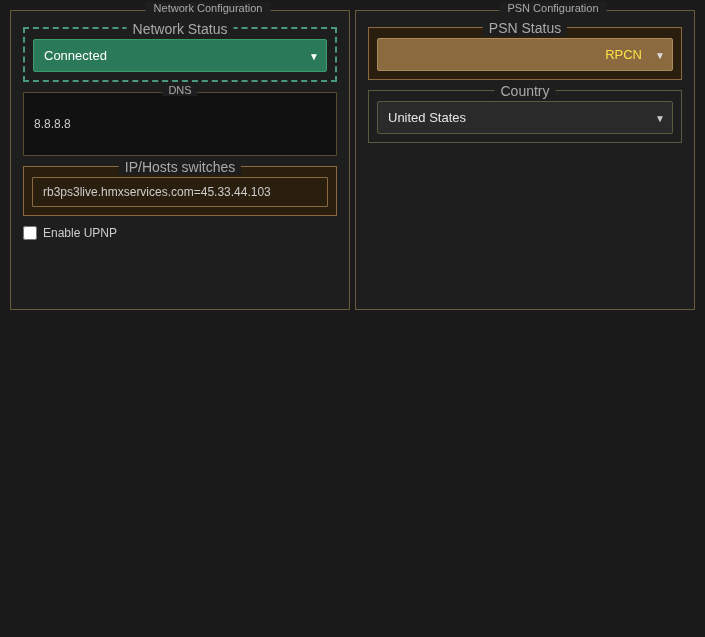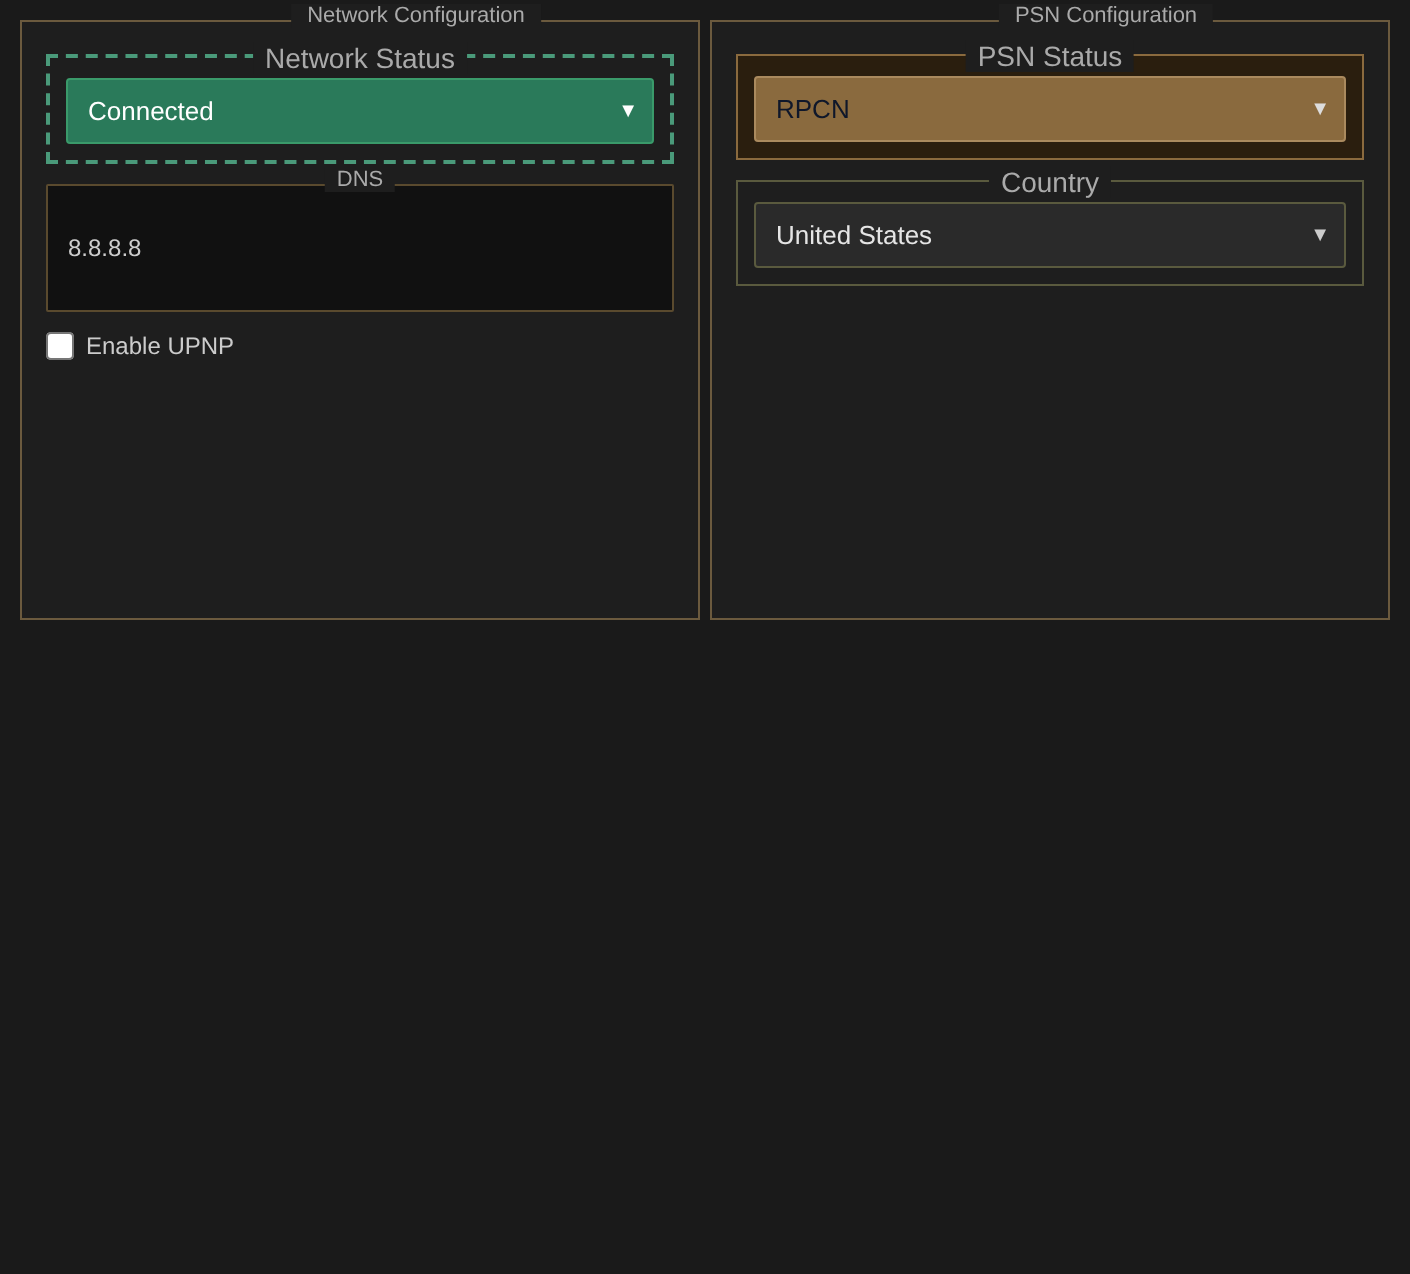--- a/index.html
+++ b/index.html
@@ -181,27 +181,28 @@
       padding: 10px 8px 8px 8px;
       position: relative;
       background-color: #2a1e0e;
       margin-bottom: 10px;
       text-decoration: underline;
     }
 
     .dropdown-rpcn {
       width: 100%;
       background-color: #8a6a3e;
-      color: #0f172a;
+      color: #fde047;
       border: 1px solid #aa8a5e;
       padding: 8px 30px 8px 10px;
       font-size: 13px;
       appearance: none;
       cursor: pointer;
       border-radius: 2px;
+      text-align: right;
     }
 
     .dropdown-arrow-rpcn {
       position: absolute;
       right: 8px;
       top: 50%;
       transform: translateY(-50%);
       color: #ddd;
       pointer-events: none;
       font-size: 10px;
@@ -256,20 +257,24 @@
         </select>
         <span class="dropdown-arrow-connected">▼</span>
       </div>
     </div>
 
     <div class="field-group">
       <span class="field-label">DNS</span>
       <input class="text-input" type="text" value="8.8.8.8" style="">
     </div>
 
+    <div class="ip-hosts-box">
+      <span class="inner-label">IP/Hosts switches</span>
+      <input class="ip-hosts-input" type="text" value="rb3ps3live.hmxservices.com=45.33.44.103" style="">
+    </div>
 
 
     <div class="checkbox-row">
       <input type="checkbox" style="">
       <span class="checkbox-label">Enable UPNP</span>
     </div>
   </div>
 
   <div class="panel psn-panel">
     <span class="panel-title">PSN Configuration</span>

